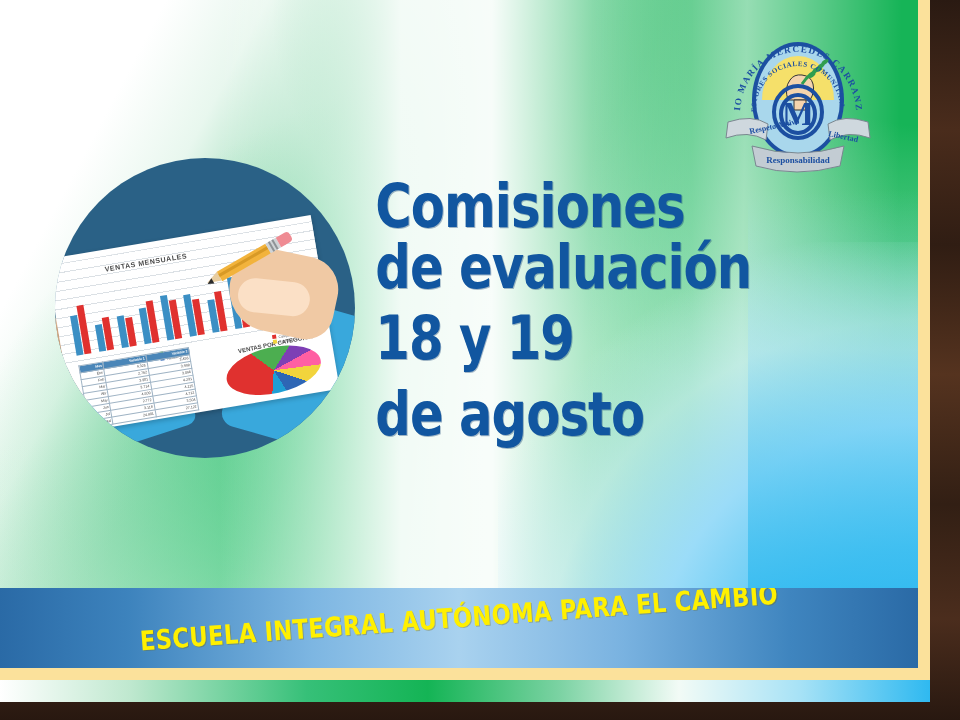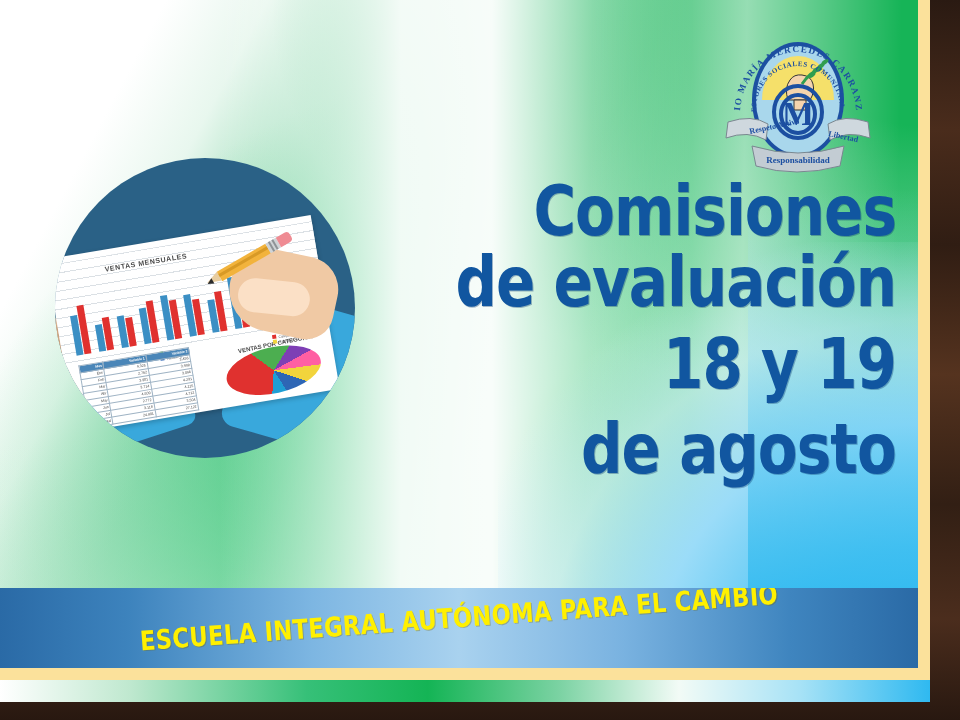--- a/index.html
+++ b/index.html
@@ -168,23 +168,23 @@
   .pencil .ferrule:after{content:"";position:absolute;left:3px;top:0;width:1.6px;height:11px;background:#8e9397;box-shadow:4px 0 0 #8e9397;}
   .pencil .eraser{position:absolute;left:82px;top:0;width:14px;height:11px;background:#ef8b93;border-radius:0 4px 4px 0;}
 
   
   .crest{position:absolute;left:722px;top:22px;width:152px;height:160px;}
   .crest svg{width:100%;height:100%;display:block;}
 
   
   .title{
     position:absolute;left:330px;top:176px;width:566px;
-    text-align:right;color:#1156A0;
+    color:#1156A0;
     font-family:"DejaVu Sans Condensed","Liberation Sans Narrow","Liberation Sans",sans-serif;
-    font-weight:700;font-size:70px;line-height:1.02;letter-spacing:-1px;
+    font-weight:700;font-size:60px;line-height:1.02;letter-spacing:-1px;
     text-shadow:1px 1px 0 rgba(10,55,105,.35);
   }
   .title .l{display:block;white-space:nowrap;transform:scaleX(.92);transform-origin:right center;}
   .title .l.l3{margin-top:10px;}
   .title .l.l4{margin-top:14px;}
 
   
   .banner{
     position:absolute;left:0;top:588px;width:918px;height:80px;overflow:hidden;
     background:linear-gradient(90deg,#2a6aa6 0%,#3d83bd 14%,#7db6e2 34%,#a9d2ef 50%,#79b2e0 68%,#3f85bf 86%,#2a6aa6 100%);

